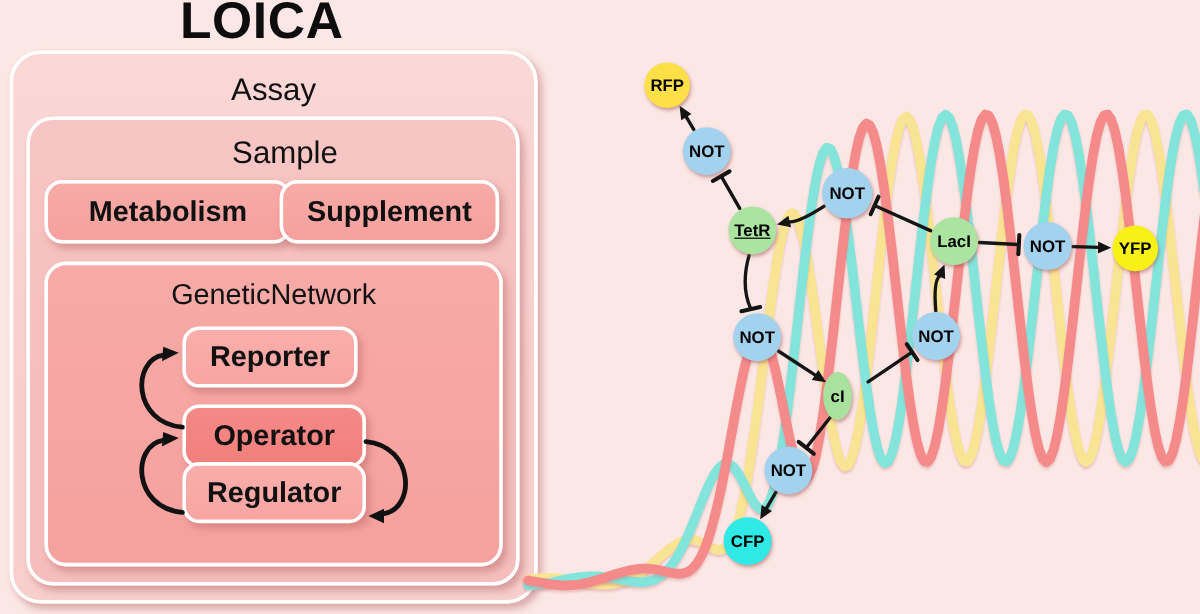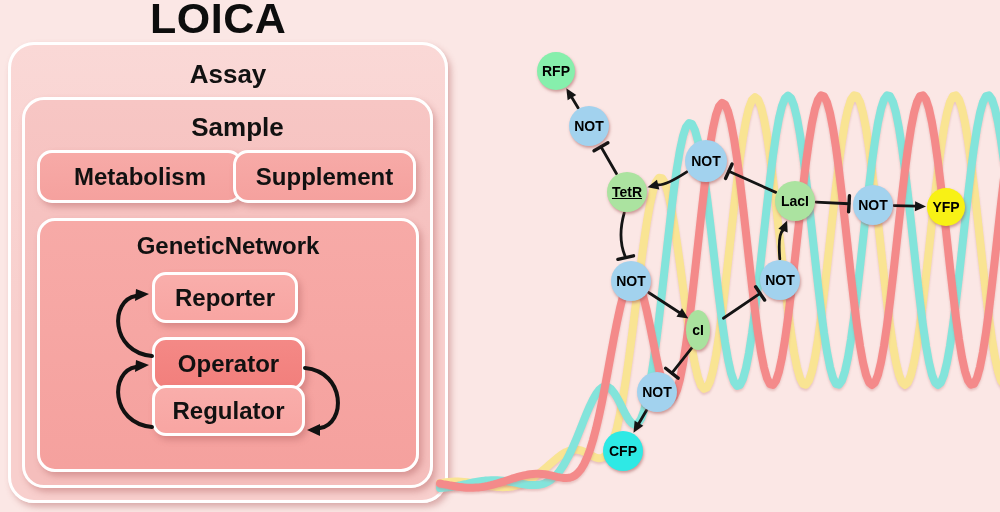--- a/index.html
+++ b/index.html
@@ -7,21 +7,21 @@
   .title{position:absolute;left:150px;top:-6px;font-size:43px;font-weight:bold;letter-spacing:.5px;color:#0d0d0d;z-index:2;}
   .box{position:absolute;box-sizing:border-box;border:3px solid #ffffff;box-shadow:3px 4px 6px rgba(180,100,100,.45);z-index:1;}
   .box-assay{left:8px;top:42px;width:440px;height:461px;border-radius:26px;background:linear-gradient(180deg,#fad8d6,#f8cfcd 60%);}
   .box-sample{left:22px;top:97px;width:411px;height:391px;border-radius:22px;background:linear-gradient(180deg,#f7c6c4,#f5bebc 60%);}
   .box-metabolism{left:37px;top:150px;width:206px;height:53px;border-radius:15px;background:linear-gradient(180deg,#f7aaa7,#f5a19e);}
   .box-supplement{left:233px;top:150px;width:183px;height:53px;border-radius:15px;background:linear-gradient(180deg,#f7aaa7,#f5a19e);}
   .box-genetic{left:37px;top:218px;width:382px;height:254px;border-radius:18px;background:linear-gradient(180deg,#f7aaa7,#f5a19e);}
   .box-reporter{left:152px;top:272px;width:146px;height:51px;border-radius:14px;background:linear-gradient(180deg,#f9aeab,#f8a5a2);}
   .box-operator{left:152px;top:337px;width:153px;height:53px;border-radius:14px;background:linear-gradient(180deg,#f48986,#f27f7c);}
   .box-regulator{left:152px;top:385px;width:153px;height:51px;border-radius:14px;background:linear-gradient(180deg,#f9aeab,#f8a5a2);}
-  .hdr{display:block;text-align:center;font-weight:bold;color:#111;}
+  .hdr{display:block;text-align:center;font-weight:normal;color:#111;}
   .hdr-assay{font-size:26px;margin-top:14px;}
   .hdr-sample{font-size:26px;margin-top:12px;margin-left:20px;}
   .hdr-genetic{font-size:24px;margin-top:11px;}
   .cell{display:flex;align-items:center;justify-content:center;font-weight:bold;color:#111;}
   .cell-sm{font-size:24px;}
   .overlay{position:absolute;left:0;top:0;width:1000px;height:512px;z-index:3;pointer-events:none;}
   .wave{fill:none;stroke-width:8;stroke-linecap:round;stroke-linejoin:round;filter:drop-shadow(0px 2px 1px rgba(190,110,110,.30));}
   .edge{fill:none;stroke:#141414;stroke-width:2.8;stroke-linecap:round;}
   .edge-head{fill:#141414;stroke:none;}
   .edge-bar{stroke:#141414;stroke-width:3.4;stroke-linecap:round;}
@@ -105,21 +105,21 @@
       <path class="panel-arrow" d="M152,356 C110,352 110,300 136,296"></path>
       <polygon class="panel-head" points="149,294 136,289 135,301"></polygon>
       <path class="panel-arrow" d="M152,427 C110,423 110,371 136,367"></path>
       <polygon class="panel-head" points="149,365 136,360 135,372"></polygon>
       <path class="panel-arrow" d="M305,368 C346,372 346,424 320,428"></path>
       <polygon class="panel-head" points="307,430 320,424 320,436"></polygon>
     </g>
   </svg>
 
   <div id="nodes">
-      <div class="node" style="left: 537px; top: 52px; width: 38px; height: 38px; background: #86efac; text-align: center;">RFP</div>
+      <div class="node" style="left: 537px; top: 52px; width: 38px; height: 38px; background: #fde047; text-align: center;">RFP</div>
       <div class="node" style="left: 569px; top: 106px; width: 40px; height: 40px; background: rgb(162, 210, 238);">NOT</div>
       <div class="node" style="left: 607px; top: 172px; width: 40px; height: 40px; background: rgb(171, 227, 160); text-decoration: underline;">TetR</div>
       <div class="node" style="left: 685px; top: 140px; width: 42px; height: 42px; background: rgb(162, 210, 238);">NOT</div>
       <div class="node" style="left: 775px; top: 181px; width: 40px; height: 40px; background: rgb(171, 227, 160);">LacI</div>
       <div class="node" style="left: 853px; top: 185px; width: 40px; height: 40px; background: rgb(162, 210, 238);">NOT</div>
       <div class="node" style="left: 927px; top: 188px; width: 38px; height: 38px; background: rgb(248, 241, 21);">YFP</div>
       <div class="node" style="left: 611px; top: 261px; width: 40px; height: 40px; background: rgb(162, 210, 238);">NOT</div>
       <div class="node" style="left: 686px; top: 310px; width: 24px; height: 40px; background: rgb(169, 226, 158);">cI</div>
       <div class="node" style="left: 760px; top: 260px; width: 40px; height: 40px; background: rgb(162, 210, 238);">NOT</div>
       <div class="node" style="left: 637px; top: 372px; width: 40px; height: 40px; background: rgb(162, 210, 238);">NOT</div>

